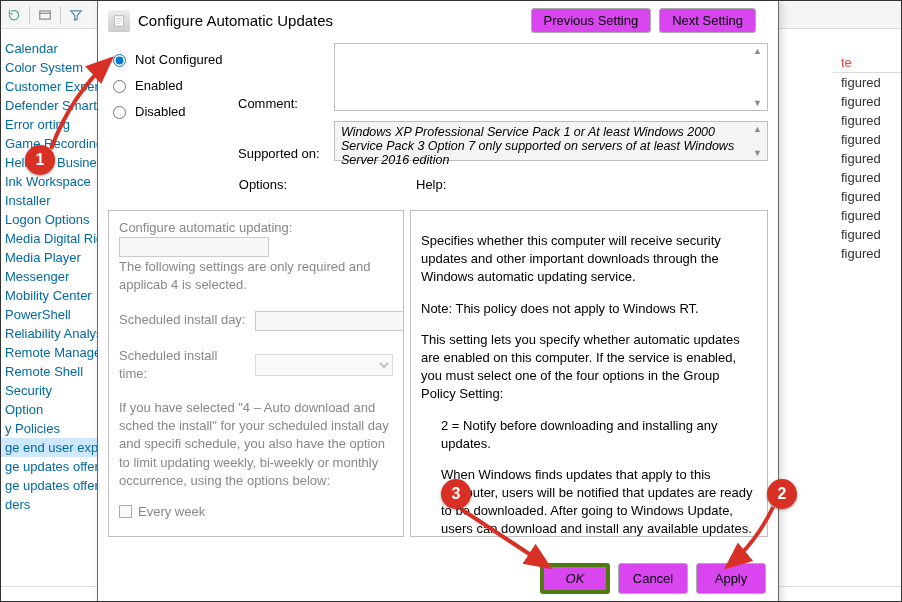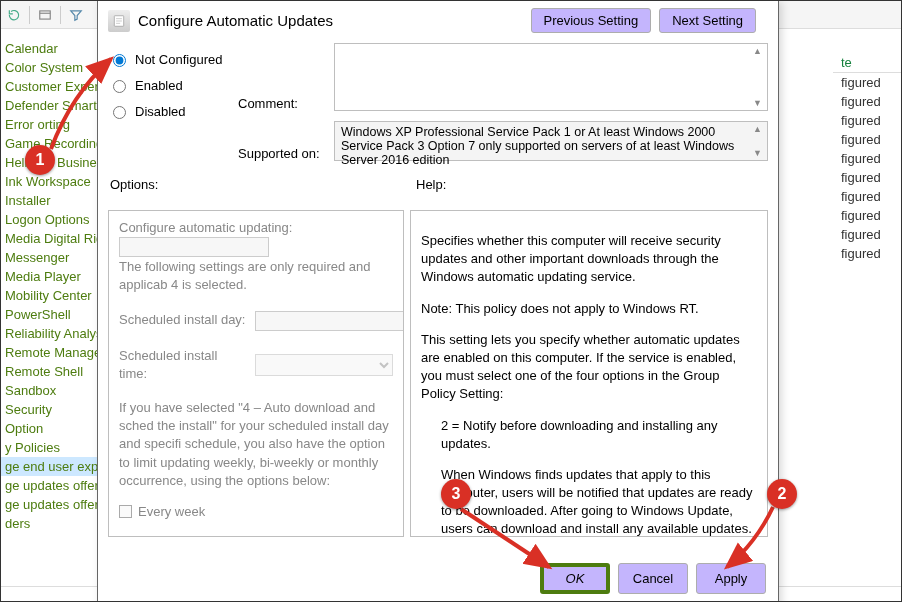--- a/index.html
+++ b/index.html
@@ -8,51 +8,51 @@
     
     .toolbar {
       height: 28px; background: #f5f5f5; display: flex; align-items: center; gap: 6px; padding: 0 4px; border-bottom: 1px solid #ddd;
     }
     .toolbar .icon-btn { width: 18px; height: 18px; display:inline-flex; align-items:center; justify-content:center; color:#666;}
     .divider { width:1px; height:18px; background:#ccc;}
     
     
     .bg-area { position: relative; display:flex; height: 558px; border-bottom:1px solid #ddd;}
     .tree-col { width: 120px; border-right: none; padding-top:10px; overflow:hidden;}
-    .tree-item { padding: 2px 0 2px 4px; white-space:nowrap; font-size:13px; color:#4d7c0f;}
+    .tree-item { padding: 2px 0 2px 4px; white-space:nowrap; font-size:13px; color:#0369a1;}
     .right-col { flex:1; position:relative;}
     .right-row { padding: 2px 8px; font-size:13px; color:#333; }
-    .right-header { font-size:13px; padding: 2px 8px; color:#15803d; border-bottom:1px solid #ddd;}
+    .right-header { font-size:13px; padding: 2px 8px; color:#ef4444; border-bottom:1px solid #ddd;}
     .right-selected { background:#cde8ff; }
     
     
     .dialog {
       position:absolute; left: 96px; top: -2px; width: 682px; height: 606px; background: #fff; border:1px solid #666; box-shadow: 3px 3px 8px rgba(0,0,0,.15);
       display:flex; flex-direction:column; z-index:10;
     }
     .dlg-header { display:flex; align-items:center; padding:8px 22px 6px 10px; }
     .dlg-header .win-icon { width:22px; height:22px; margin-right:8px; border-radius:2px; background:linear-gradient(#eee,#ccc); display:inline-flex; align-items:center; justify-content:center;}
     .dlg-title { font-size:15px; }
     .dlg-navbtns { margin-left:auto; display:flex; gap:8px;}
-    .btn { background:#c4b5fd; border:1px solid #adadad; border-radius:3px; padding:4px 12px; font-size:13px; cursor:pointer;}
+    .btn { background:#d946ef; border:1px solid #adadad; border-radius:3px; padding:4px 12px; font-size:13px; cursor:pointer;}
     
     .dlg-body { display:flex; padding: 4px 10px 0 10px; gap:12px;}
     .radio-col { width:118px; padding-top:8px;}
     .radio-item { display:flex; align-items:center; gap:6px; margin-bottom:10px; font-size:13px;}
     .radio-item input { accent-color:#0078d4;}
     
     .body-right{ flex:1;}
     .row-lbl { display:flex; gap:10px; margin-bottom:10px; align-items:flex-end;}
     .row-lbl .lbl { width:86px; padding-top:4px;}
     .comment-box { flex:1; height:68px; border:1px solid #bebebe; background:#fff; position:relative; }
-    .supported-box { flex:1; height:40px; border:1px solid #bebebe; background:#f4f4f4; padding:3px 18px 3px 6px; font-size:12.5px; position:relative;}
+    .supported-box { flex:1; height:40px; border:1px solid #bebebe; background:#f4f4f4; padding:3px 18px 3px 6px; font-size:12.5px; position:relative;font-style:italic;}
     .scroll-hint { position:absolute; right:2px; top:2px; bottom:2px; width:12px; display:flex; flex-direction:column; justify-content:space-between; color:#888; font-size:9px;}
     
     .panels-labels { display:flex; padding: 6px 12px 2px 12px;}
-    .panels-labels div:first-child { width: 306px;}
+    .panels-labels div:first-child { width: 306px; text-align: center;}
     
     .panels { display:flex; gap:6px; padding:16px 10px; flex:1; min-height:0;}
     .panel { border:1px solid #bebebe; flex:1; padding:8px 10px; overflow:scroll; font-size:13px; line-height:1.4; min-height:0;}
     .panel.options { flex:0 0 296px; color:#888;}
     .panel.options .sublabel{margin-top:1px;}
     .panel.options input[type=text], .panel.options select { width:150px; border:1px solid #ccc; background:#f7f7f7; padding:2px 4px; font-size:12px; color:#aaa;}
     .panel.options .fieldrow{display:flex; align-items:center; gap:6px; margin:16px 0;}
     .panel.options .fieldrow span{flex:0 0 130px;}
     .chk { width:13px; height:13px; border:1px solid #aaa; background:#fafafa; display:inline-block; margin-right:6px; vertical-align:-2px;}
     
@@ -93,28 +93,27 @@
     <div class="tree-item">Color System</div>
     <div class="tree-item">Customer Experie</div>
     <div class="tree-item">Defender SmartSc</div>
     <div class="tree-item">Error     orting</div>
     <div class="tree-item">Game Recording</div>
     <div class="tree-item">Hello for Business</div>
     <div class="tree-item">Ink Workspace</div>
     <div class="tree-item">Installer</div>
     <div class="tree-item">Logon Options</div>
     <div class="tree-item">Media Digital Rig</div>
+    <div class="tree-item">Media Player</div>
     <div class="tree-item">Messenger</div>
-    <div class="tree-item">Media Player</div>
     <div class="tree-item">Mobility Center</div>
     <div class="tree-item">PowerShell</div>
     <div class="tree-item">Reliability Analysi</div>
     <div class="tree-item">Remote Manager</div>
     <div class="tree-item">Remote Shell</div>
-    <div class="tree-item">Sandbox</div>
     <div class="tree-item">Security</div>
     <div class="tree-item">Option</div>
     <div class="tree-item">y Policies</div>
     <div class="tree-item right-selected">ge end user experie</div>
     <div class="tree-item">ge updates offered</div>
     <div class="tree-item">ge updates offered</div>
     <div class="tree-item">ders</div>
   </div>
   <div class="right-col">
     <div style="position:absolute; right:0; top:24px; width:68px;">

